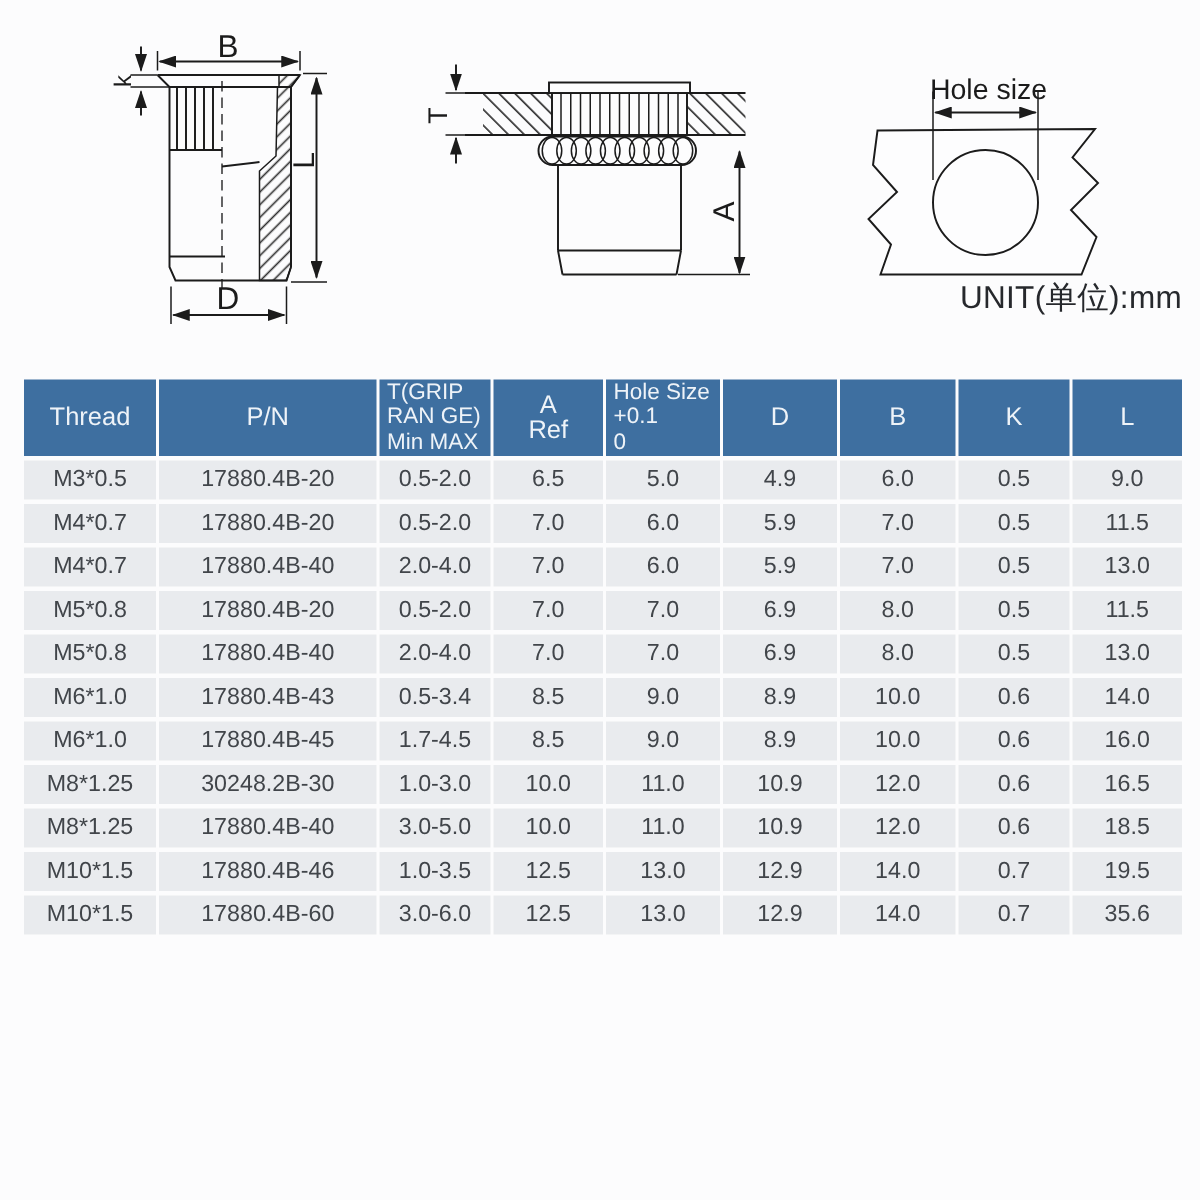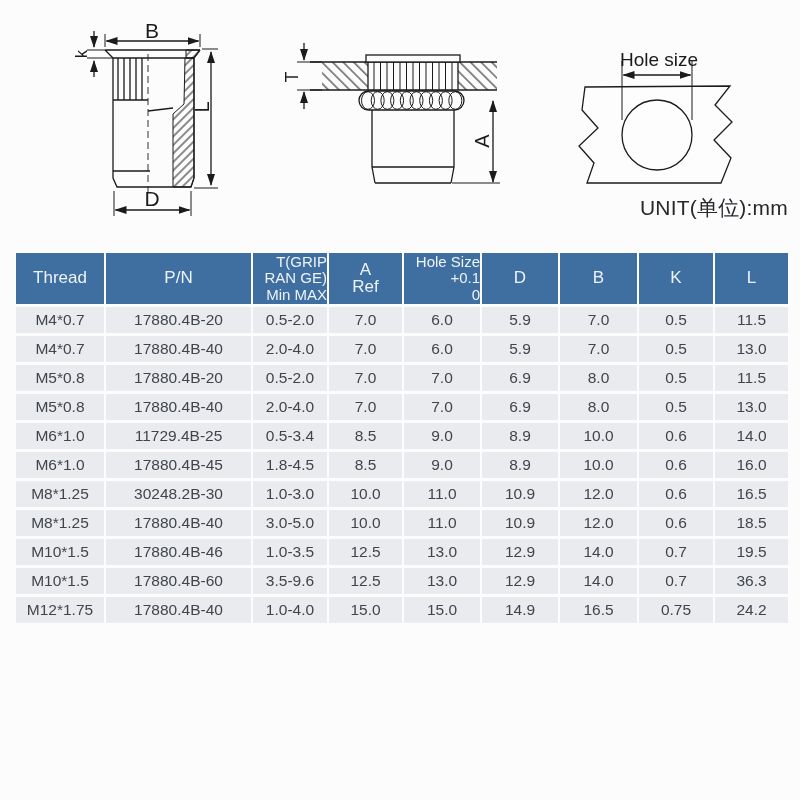--- a/index.html
+++ b/index.html
@@ -5,39 +5,39 @@
   html,body{margin:0;padding:0;}
   body{
     width:800px;height:800px;position:relative;overflow:hidden;
     background:#fcfcfd;
     font-family:"Liberation Sans", sans-serif;
   }
   .stage{position:absolute;inset:0;}
   svg.diagrams{position:absolute;left:0;top:0;}
   svg text{font-family:"Liberation Sans", sans-serif;fill:#1b1b1b;}
   .unit{
-    position:absolute;top:194px;right:12px;
+    position:absolute;top:184px;right:12px;
     font-size:21px;color:#26282c;letter-spacing:0.2px;
   }
   table.spec-table{
     position:absolute;left:14px;top:250px;
     border-collapse:separate;border-spacing:2px 3px;
     table-layout:fixed;
   }
   table.spec-table th{
     background:var(--header-bg,#3e6fa0);
     color:var(--header-text,#eef3f8);
     font-weight:normal;font-size:17px;
     height:51px;padding:0;vertical-align:middle;
   }
   table.spec-table th .lines{
     display:flex;flex-direction:column;justify-content:center;
     height:51px;line-height:16.5px;
   }
-  table.spec-table th.left .lines{align-items:flex-end;padding-left:5px;}
+  table.spec-table th.left .lines{align-items:flex-start;padding-left:5px;}
   table.spec-table th.left .lines span{font-size:15px;}
   table.spec-table td{
     background:var(--row-bg,#e9ebee);
     color:var(--row-text,#41454a);
     font-size:15.5px;text-align:center;
     height:26px;padding:0;white-space:nowrap;
   }
 </style>
 </head>
 <body>
@@ -199,20 +199,31 @@
           </th>
           <th>
             <div class="lines">
               <span>L</span>
             </div>
           </th>
         </tr>
     </thead>
     <tbody id="tbody">
         <tr>
+          <td>M3*0.5</td>
+          <td>17880.4B-20</td>
+          <td>0.5-2.0</td>
+          <td>6.5</td>
+          <td>5.0</td>
+          <td>4.9</td>
+          <td>6.0</td>
+          <td>0.5</td>
+          <td>9.0</td>
+        </tr>
+        <tr>
           <td>M4*0.7</td>
           <td>17880.4B-20</td>
           <td>0.5-2.0</td>
           <td>7.0</td>
           <td>6.0</td>
           <td>5.9</td>
           <td>7.0</td>
           <td>0.5</td>
           <td>11.5</td>
         </tr>
@@ -244,33 +255,33 @@
           <td>2.0-4.0</td>
           <td>7.0</td>
           <td>7.0</td>
           <td>6.9</td>
           <td>8.0</td>
           <td>0.5</td>
           <td>13.0</td>
         </tr>
         <tr>
           <td>M6*1.0</td>
-          <td>11729.4B-25</td>
+          <td>17880.4B-43</td>
           <td>0.5-3.4</td>
           <td>8.5</td>
           <td>9.0</td>
           <td>8.9</td>
           <td>10.0</td>
           <td>0.6</td>
           <td>14.0</td>
         </tr>
         <tr>
           <td>M6*1.0</td>
           <td>17880.4B-45</td>
-          <td>1.8-4.5</td>
+          <td>1.7-4.5</td>
           <td>8.5</td>
           <td>9.0</td>
           <td>8.9</td>
           <td>10.0</td>
           <td>0.6</td>
           <td>16.0</td>
         </tr>
         <tr>
           <td>M8*1.25</td>
           <td>30248.2B-30</td>
@@ -300,35 +311,24 @@
           <td>12.5</td>
           <td>13.0</td>
           <td>12.9</td>
           <td>14.0</td>
           <td>0.7</td>
           <td>19.5</td>
         </tr>
         <tr>
           <td>M10*1.5</td>
           <td>17880.4B-60</td>
-          <td>3.5-9.6</td>
+          <td>3.0-6.0</td>
           <td>12.5</td>
           <td>13.0</td>
           <td>12.9</td>
           <td>14.0</td>
           <td>0.7</td>
-          <td>36.3</td>
-        </tr>
-        <tr>
-          <td>M12*1.75</td>
-          <td>17880.4B-40</td>
-          <td>1.0-4.0</td>
-          <td>15.0</td>
-          <td>15.0</td>
-          <td>14.9</td>
-          <td>16.5</td>
-          <td>0.75</td>
-          <td>24.2</td>
+          <td>35.6</td>
         </tr>
       </tbody>
   </table>
 
 </div>
 
 </body></html>

